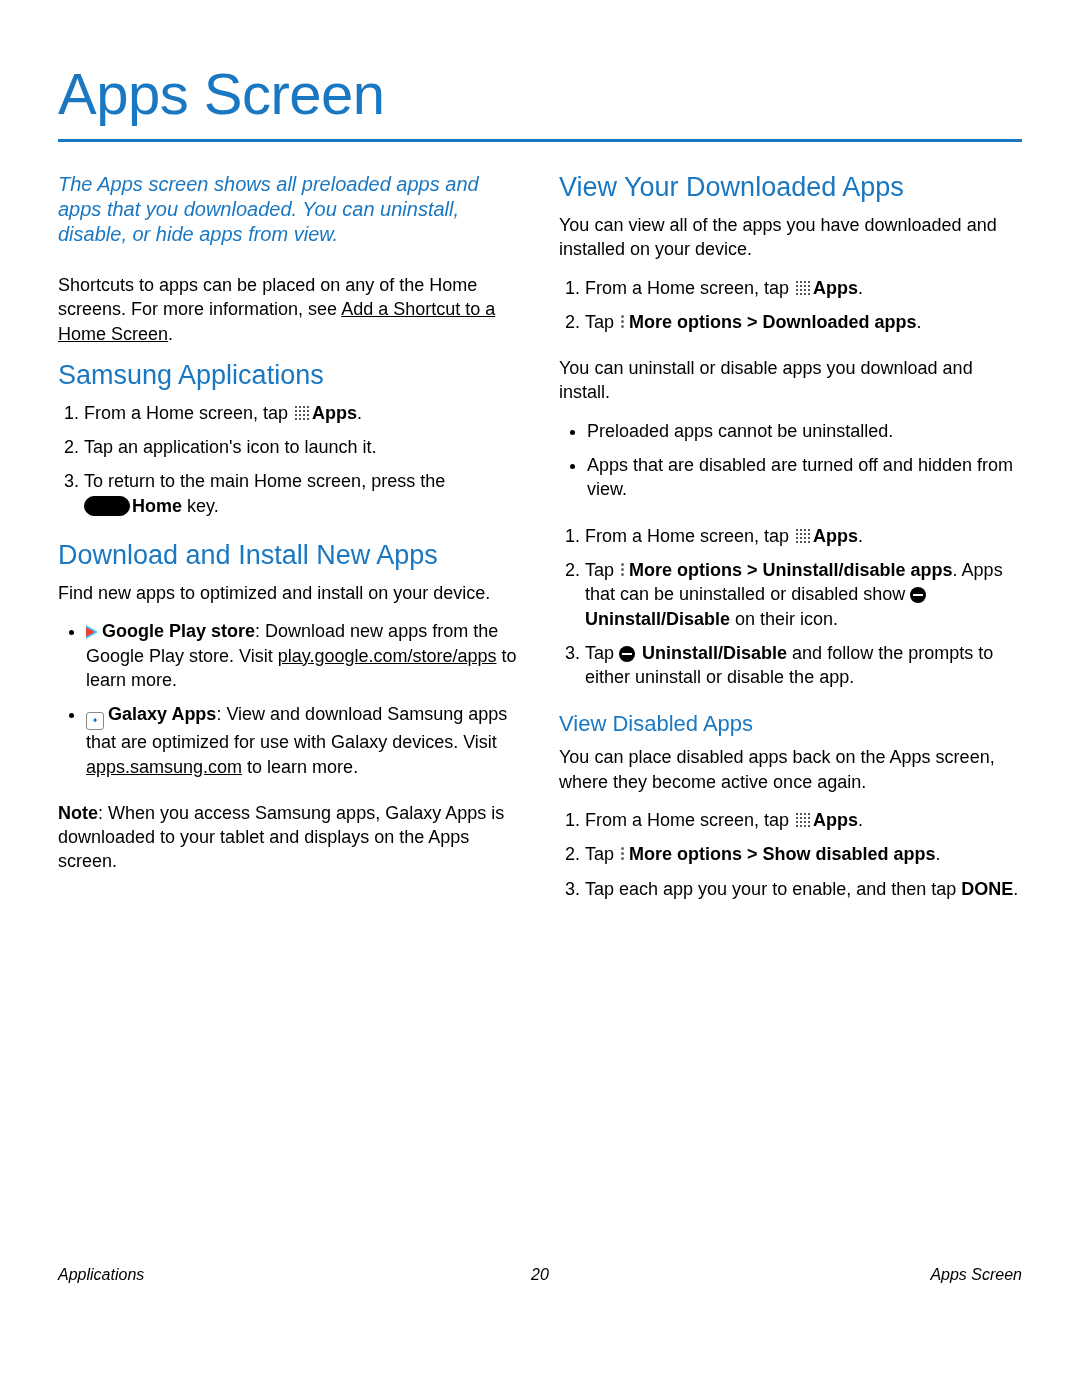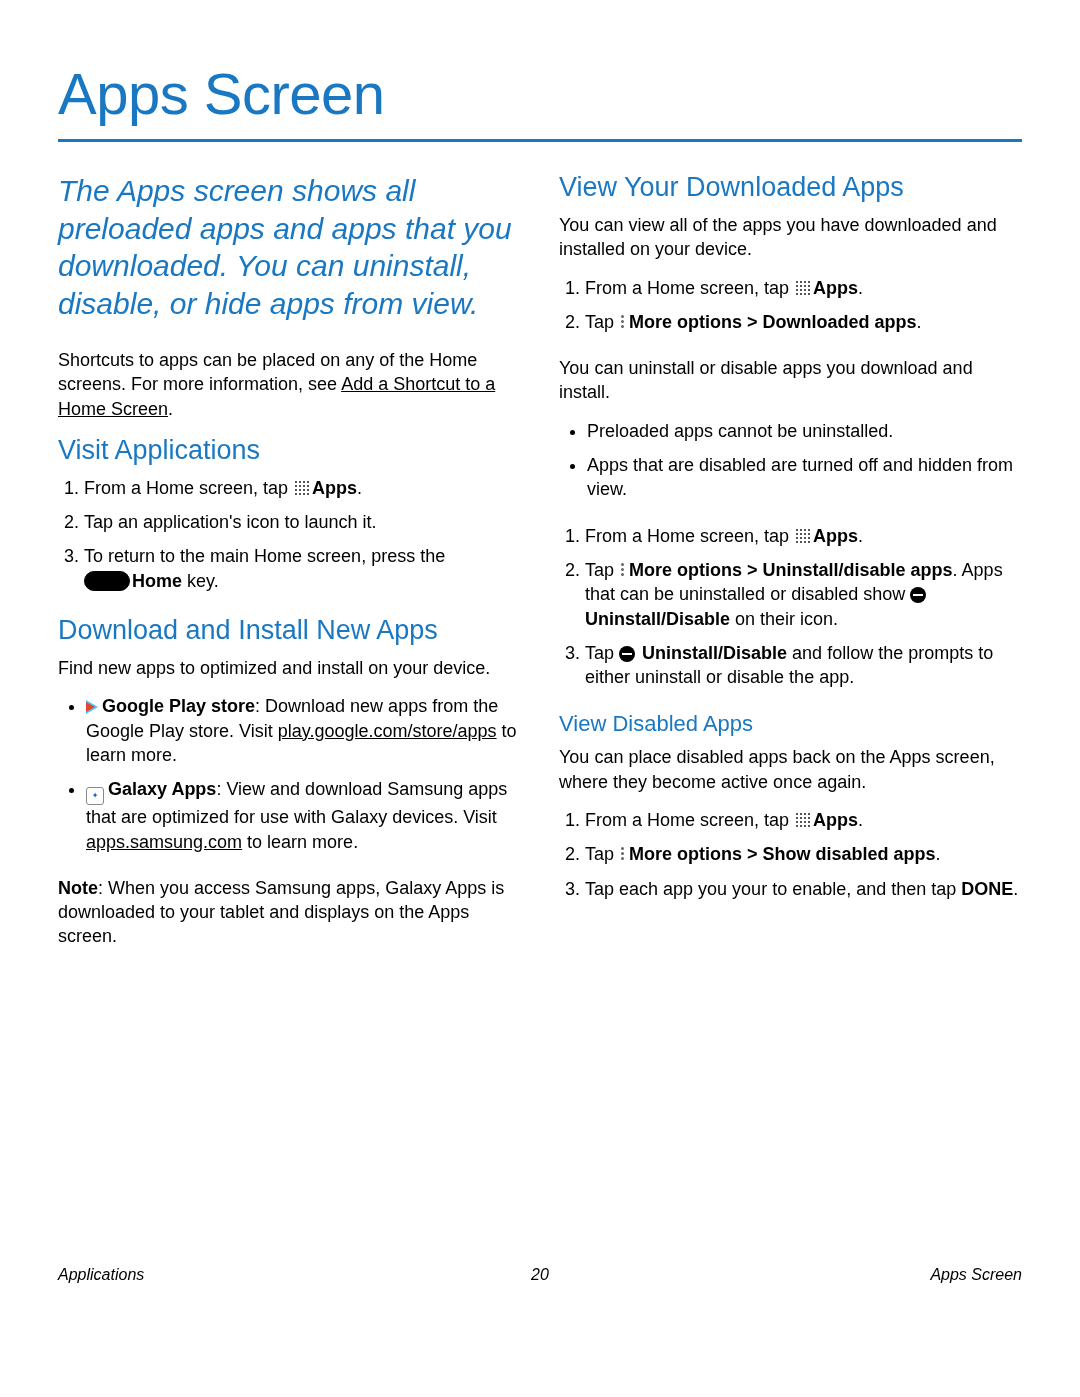--- a/index.html
+++ b/index.html
@@ -32,21 +32,21 @@
     display: flex;
     gap: 38px;
   }
   .col {
     flex: 1;
     min-width: 0;
   }
   .intro {
     color: #1a78c2;
     font-style: italic;
-    font-size: 30px;
+    font-size: 20px;
     line-height: 1.25;
     margin: 0 0 26px 0;
     font-weight: 400;
   }
   h2.sect {
     color: #1a78c2;
     font-size: 27px;
     font-weight: 400;
     margin: 0 0 10px 0;
   }
@@ -187,21 +187,21 @@
 
   <div class="columns">
 
     <div class="col">
       <p class="intro">The Apps screen shows all preloaded apps and apps that you downloaded. You can uninstall, disable, or hide apps from view.</p>
 
       <p>
         <span>Shortcuts to apps can be placed on any of the Home screens. For more information, see </span><span class="link">Add a Shortcut to a Home Screen</span><span>.</span>
       </p>
 
-      <h2 class="sect">Visit Applications</h2>
+      <h2 class="sect">Samsung Applications</h2>
       <ol>
         <li>
           <span>From a Home screen, tap </span><span class="icon-grid"><span style="left:0;top:0"></span><span style="left:4px;top:0"></span><span style="left:8px;top:0"></span><span style="left:12px;top:0"></span><span style="left:0;top:4px"></span><span style="left:4px;top:4px"></span><span style="left:8px;top:4px"></span><span style="left:12px;top:4px"></span><span style="left:0;top:8px"></span><span style="left:4px;top:8px"></span><span style="left:8px;top:8px"></span><span style="left:12px;top:8px"></span><span style="left:0;top:12px"></span><span style="left:4px;top:12px"></span><span style="left:8px;top:12px"></span><span style="left:12px;top:12px"></span></span><span class="b">Apps</span><span>.</span>
         </li>
         <li>Tap an application's icon to launch it.</li>
         <li>
           <span>To return to the main Home screen, press the </span><br>
           <span class="icon-home"></span><span class="b">Home</span><span> key.</span>
         </li>
       </ol>

